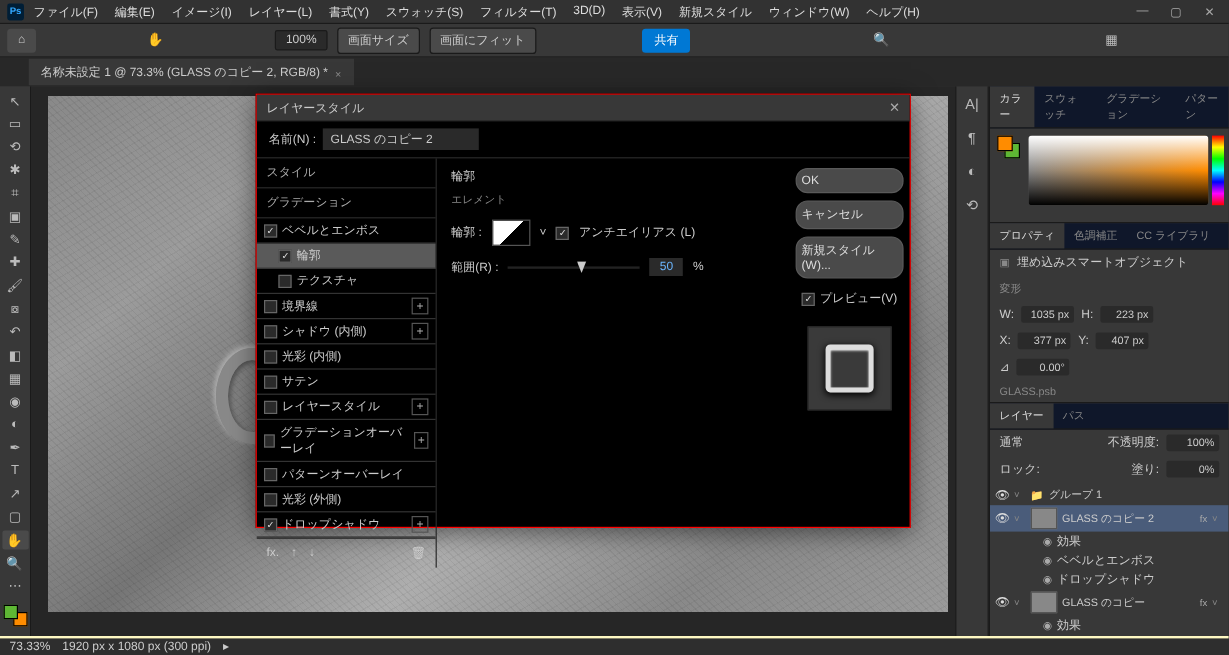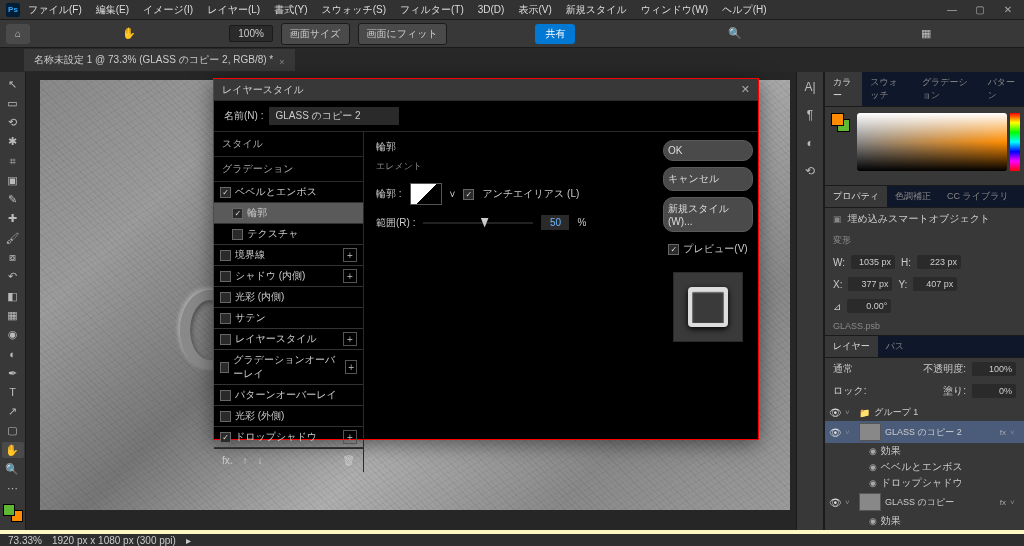--- a/index.html
+++ b/index.html
@@ -46,21 +46,21 @@
 .layers-panel{border-top:1px solid #1a1a1a;flex:1;overflow:hidden}
 .layer-list{padding:2px 0;max-height:170px;overflow:auto}
 .layer-item{display:flex;align-items:center;padding:2px 4px;gap:4px;font-size:9px}
 .layer-item.selected{background:#4a5c7a}
 .eye{width:12px;font-size:10px;color:#ddd}
 .chev{width:10px;color:#888;font-size:8px}
 .layer-thumb{width:22px;height:18px;background:#888;border:1px solid #555}
 .layer-name{flex:1;font-size:9px}
 .fx-badge{font-size:8px;color:#aaa;}
 .effect-item{padding:1px 4px 1px 44px;font-size:9px;color:#aaa;display:flex;align-items:center;gap:4px}
-.statusbar{position:absolute;bottom:0;left:0;right:0;height:16px;background:#2e2e2e;display:flex;align-items:center;padding:0 8px;gap:10px;font-size:9px;color:#888;border-top:4px solid #fef9c3}
+.statusbar{position:absolute;bottom:0;left:0;right:0;height:16px;background:#2e2e2e;display:flex;align-items:center;padding:0 8px;gap:10px;font-size:9px;color:#888;border-top:2px solid #fef9c3}
 
 
 .dialog{position:absolute;top:78px;left:213px;width:546px;height:362px;background:#000000;border:1px solid #ff0000;box-shadow:0 4px 20px rgba(0,0,0,.5);z-index:100}
 .dialog-title{height:22px;background:#383838;display:flex;align-items:center;padding:0 8px;border-bottom:1px solid #2a2a2a;font-size:10px}
 .dialog-close{margin-left:auto;font-size:11px;color:#aaa;cursor:pointer}
 .dialog-body{display:flex;flex-direction:column;height:calc(100% - 22px)}
 .name-row{display:flex;align-items:center;padding:6px 10px;gap:6px;border-bottom:1px solid #2a2a2a}
 .name-input{background:#2a2a2a;padding:2px 6px;width:130px;font-size:10px;color:#ccc}
 .dialog-content{display:flex;flex:1}
 .style-list{width:150px;border-right:1px solid #2a2a2a;display:flex;flex-direction:column}

